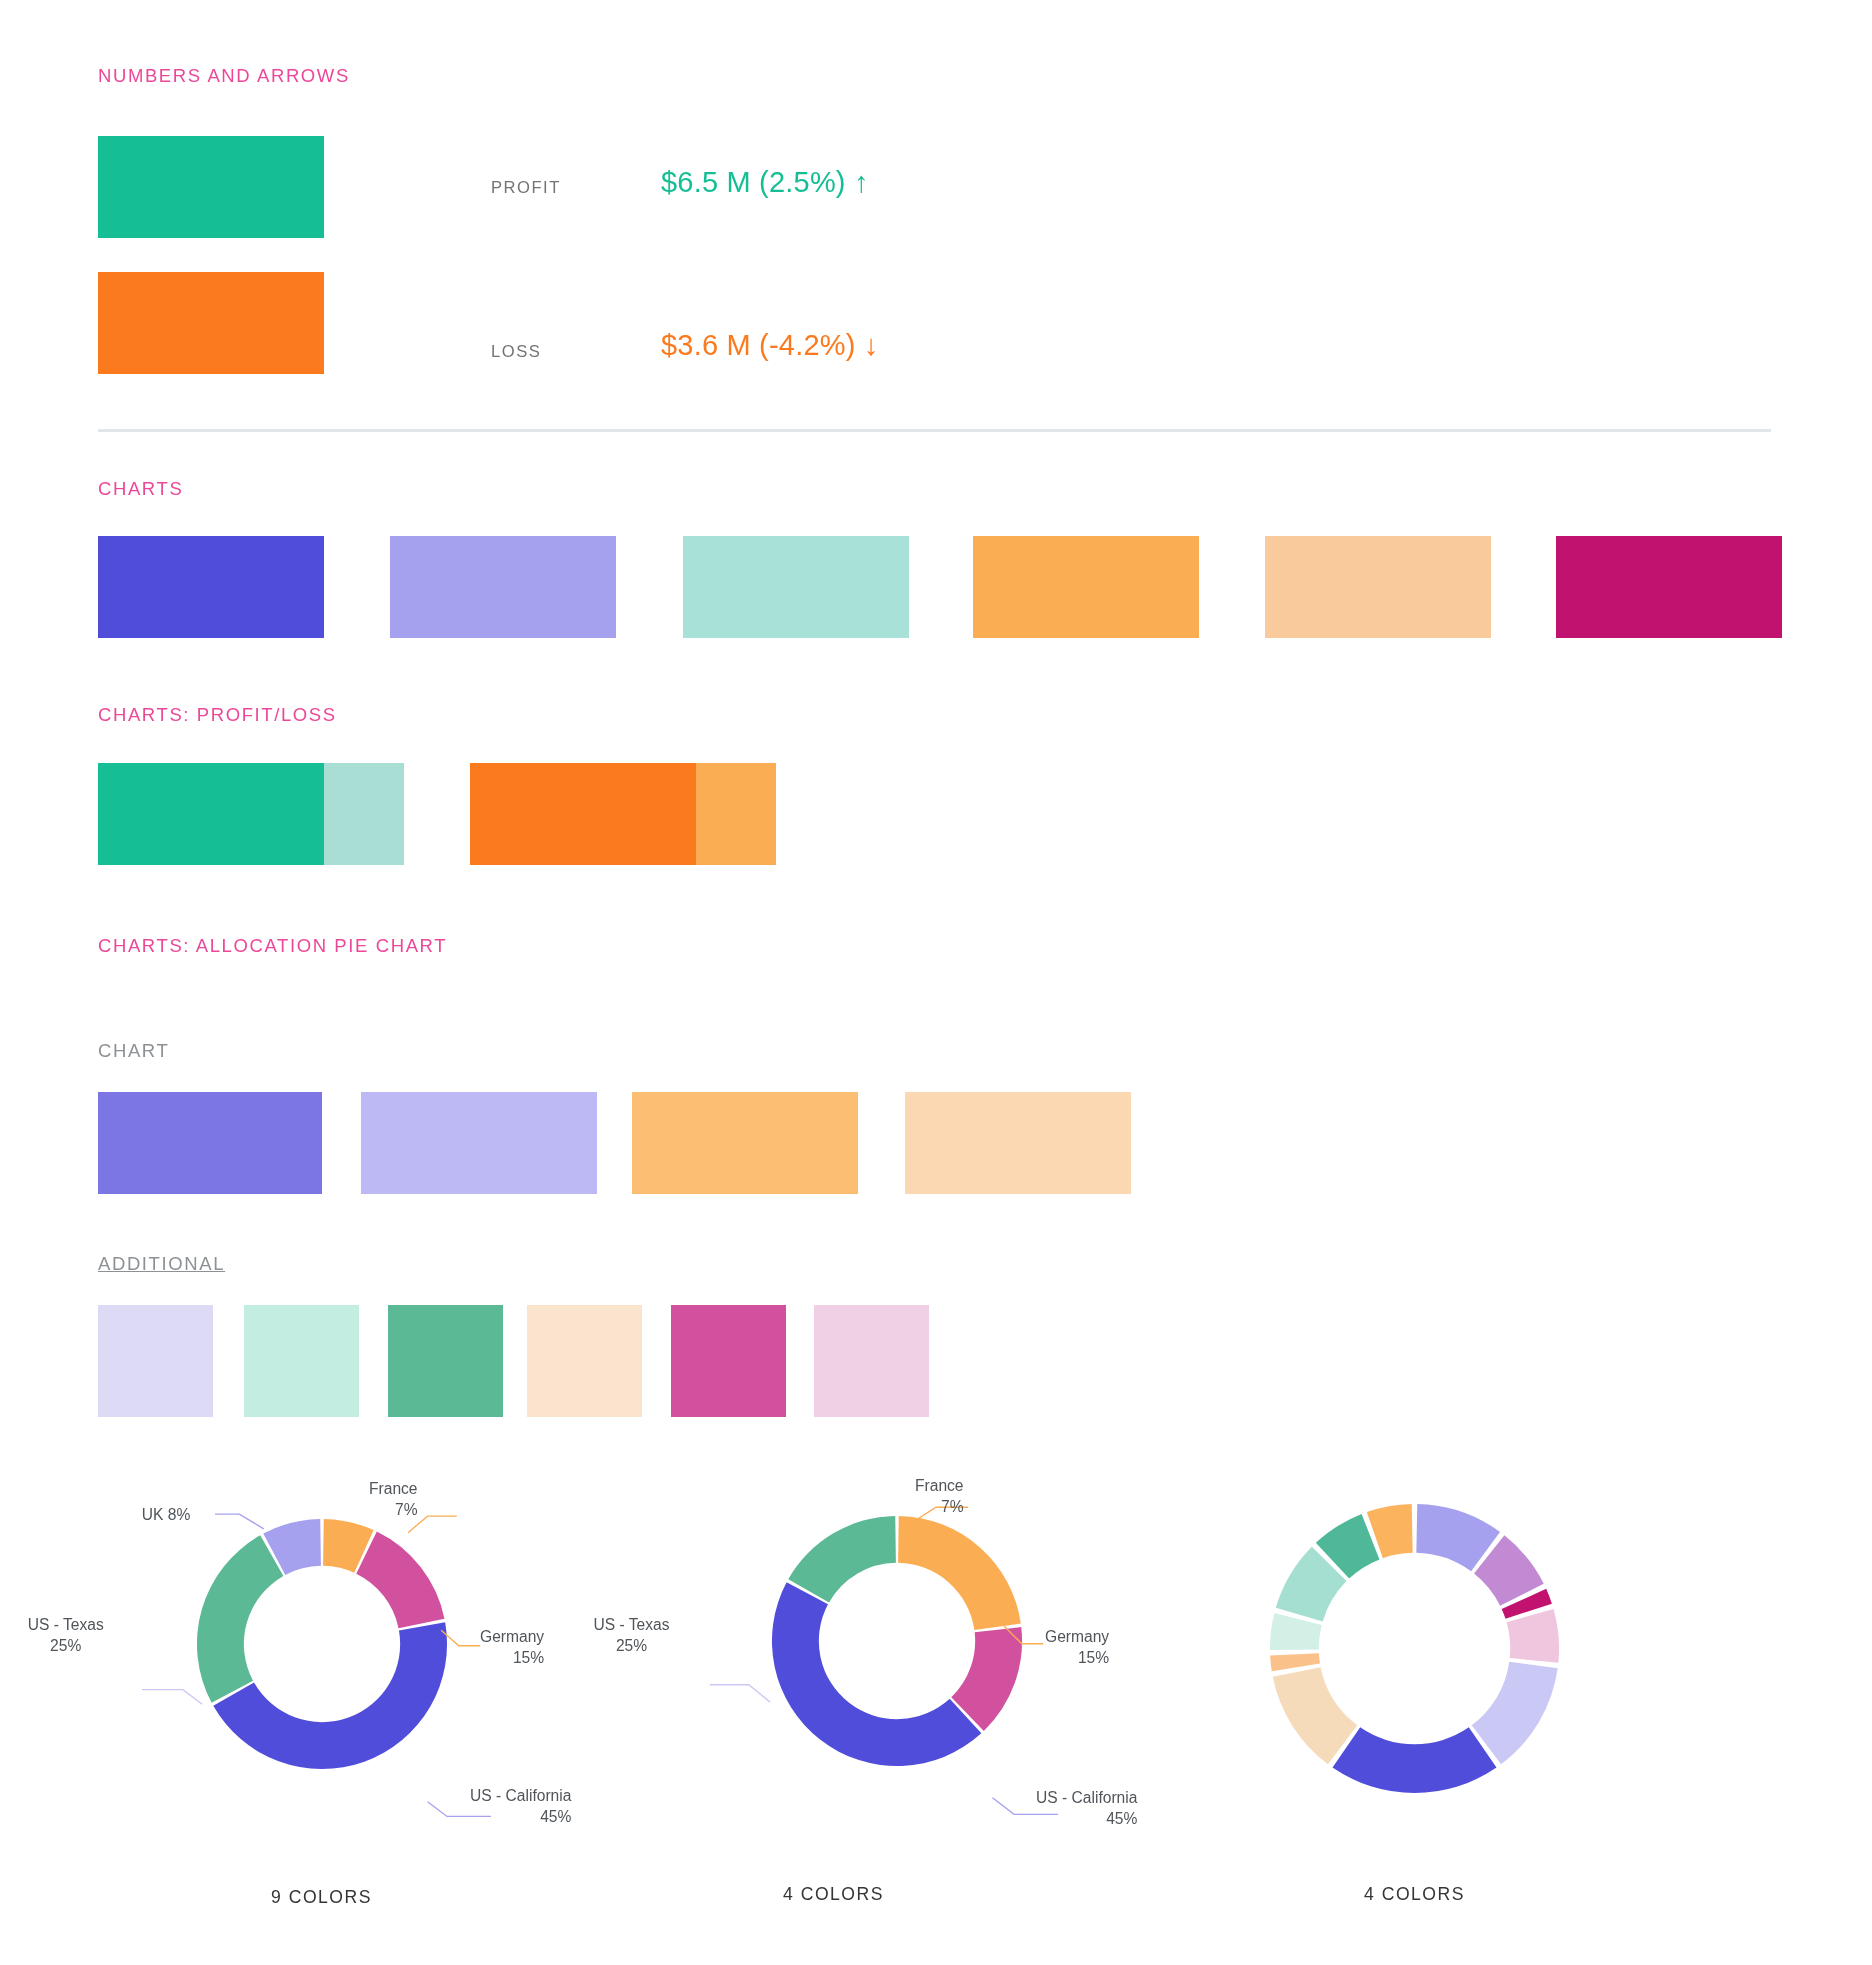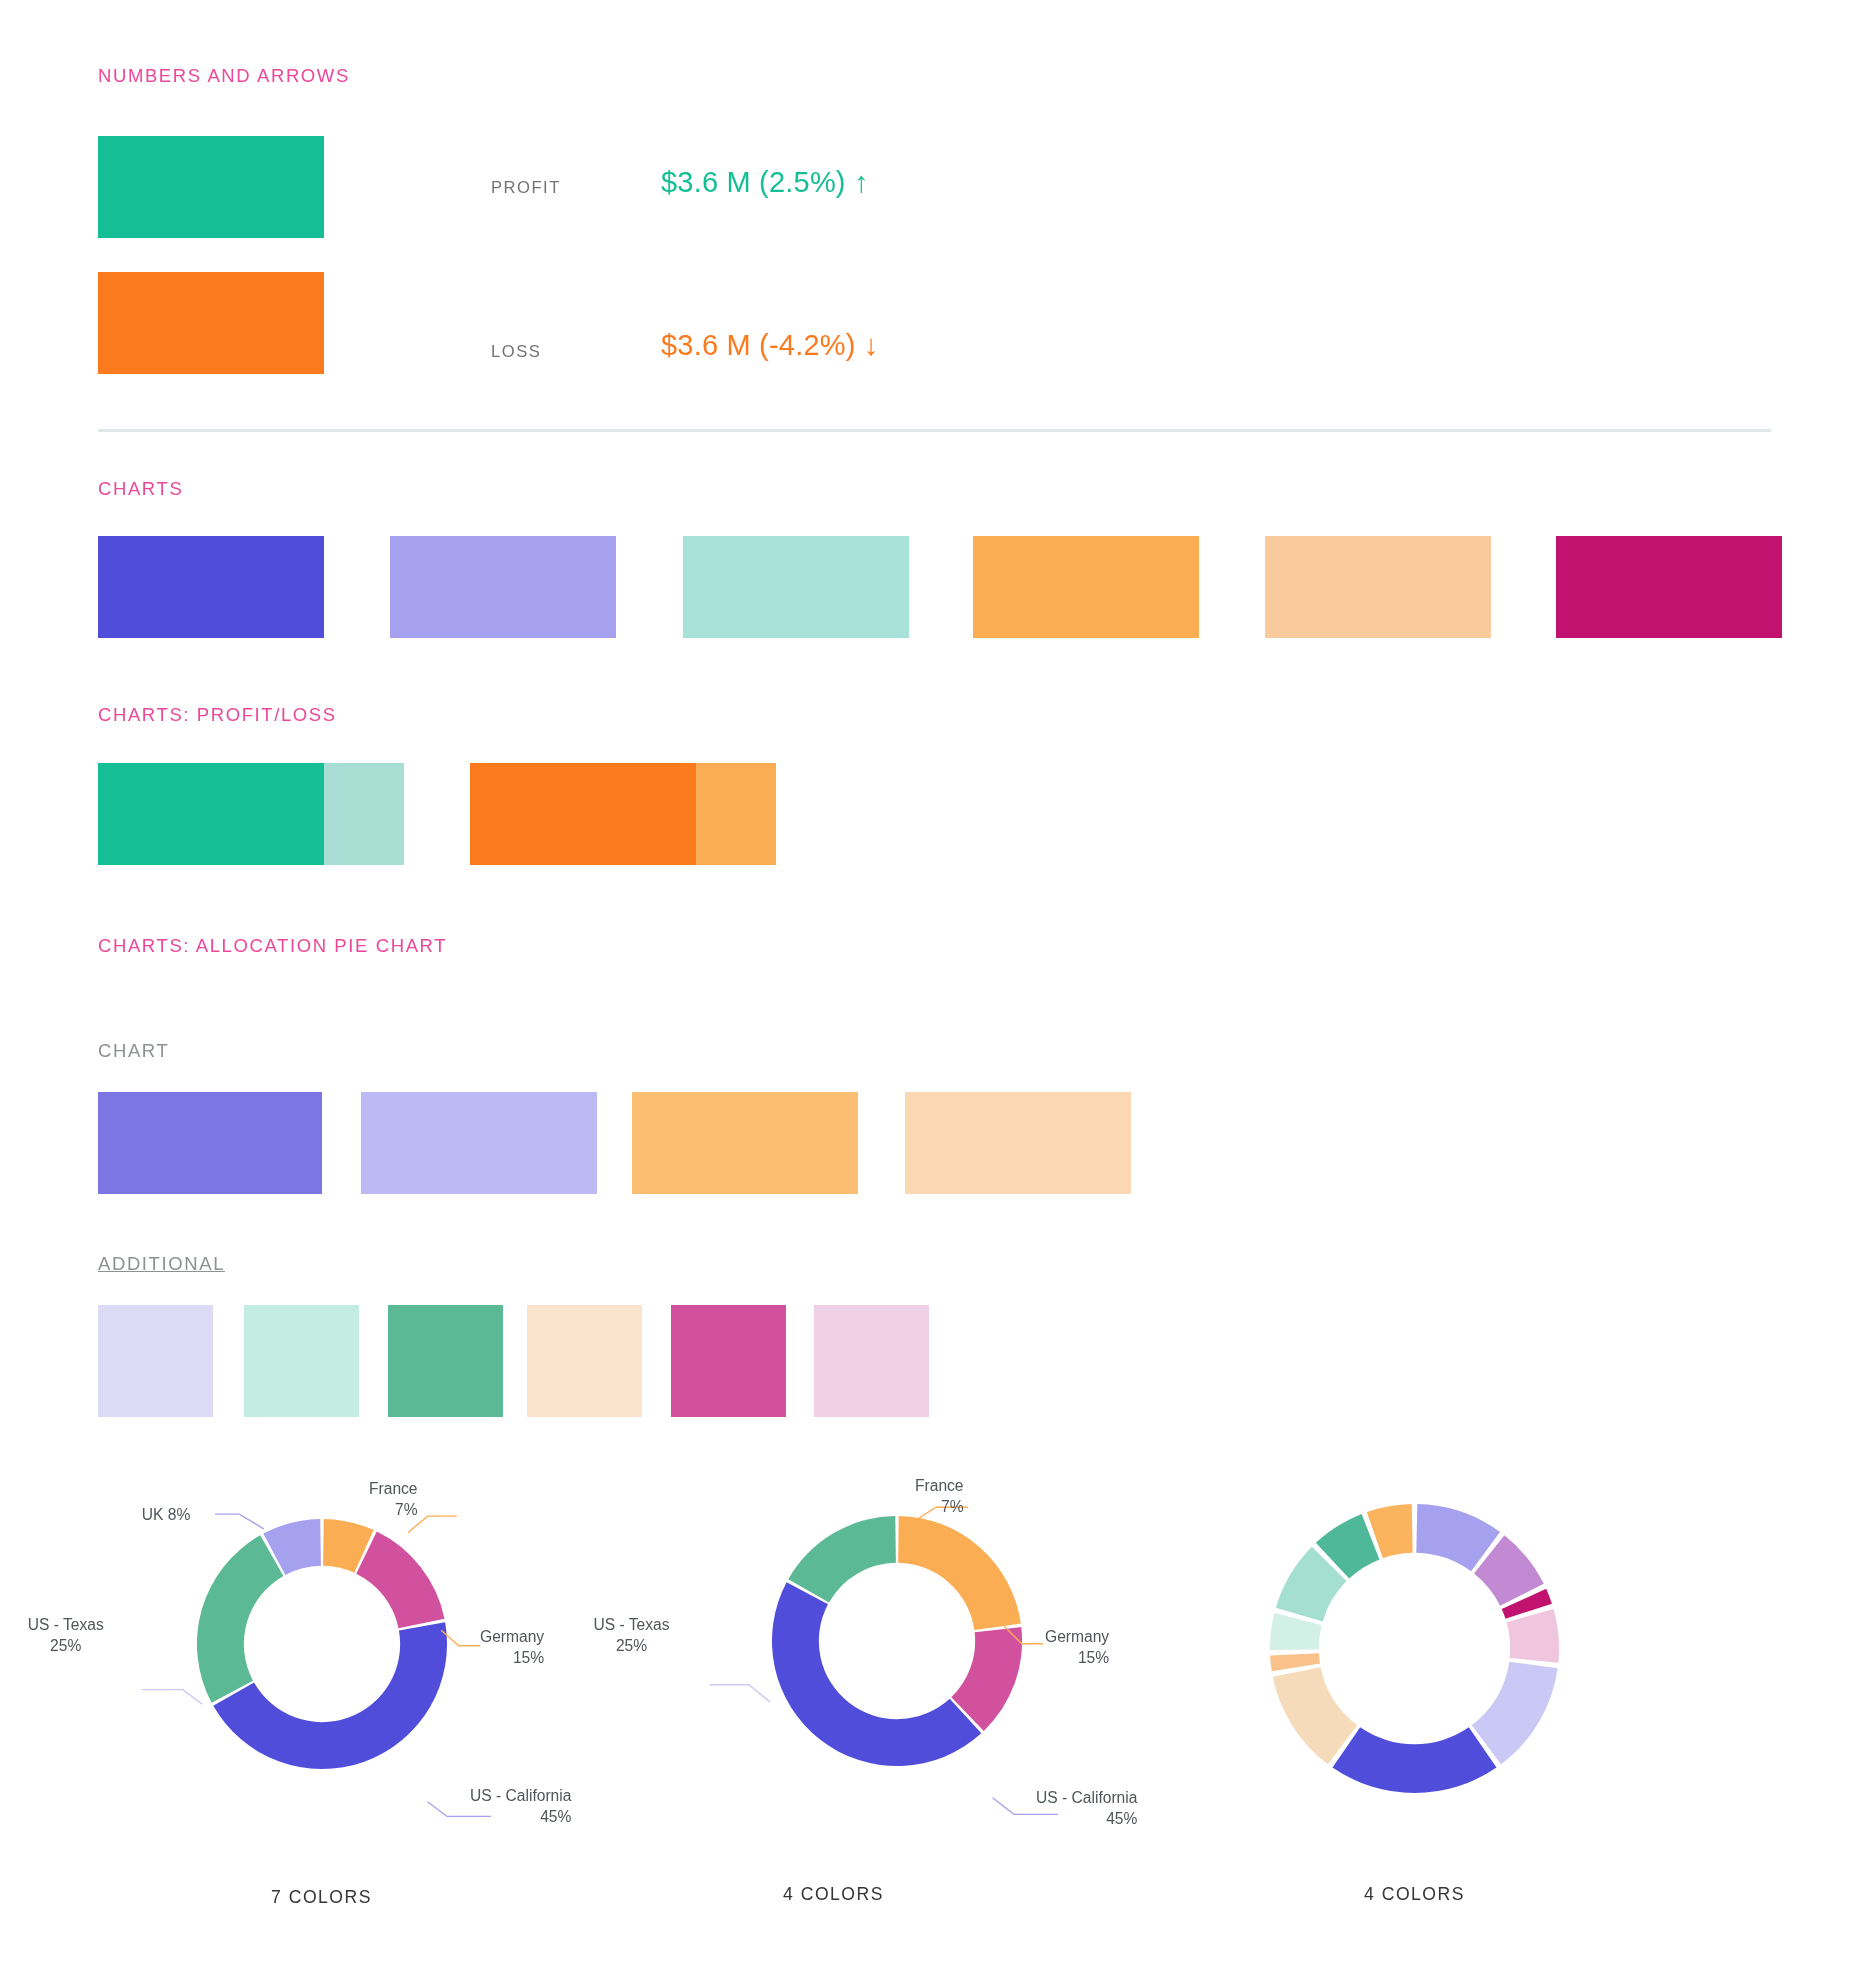--- a/index.html
+++ b/index.html
@@ -82,21 +82,21 @@
 </style>
 </head>
 <body>
 
 <div class="page">
 
   <div class="sec-title" style="left:98px; top:65px;">NUMBERS AND ARROWS</div>
 
   <div class="swatch" id="sw-na-0" style="left: 98px; top: 136px; width: 226px; height: 102px; background: rgb(21, 190, 148);"></div>
   <div class="kpi-label" style="left:491px; top:178px;">PROFIT</div>
-  <div class="kpi-value profit" id="kv-0" style="left: 661px; top: 166px; color: rgb(21, 190, 148);">$3.6 M (2.5%) ↑</div>
+  <div class="kpi-value profit" id="kv-0" style="left: 661px; top: 166px; color: rgb(21, 190, 148);">$6.5 M (2.5%) ↑</div>
 
   <div class="swatch" id="sw-na-1" style="left: 98px; top: 272px; width: 226px; height: 102px; background: rgb(251, 122, 30);"></div>
   <div class="kpi-label" style="left:491px; top:342px;">LOSS</div>
   <div class="kpi-value loss" id="kv-1" style="left: 661px; top: 329px; color: rgb(251, 122, 30);">$3.6 M (-4.2%) ↓</div>
 
   <div class="divider" style="left:98px; top:429px; width:1673px;"></div>
 
   <div class="sec-title" style="left:98px; top:478px;">CHARTS</div>
 
   <div id="charts-swatches">
@@ -173,21 +173,21 @@
   <div class="pie-label center" style="left:480px; top:1626px;">
     <span>Germany</span><br>
     <span>15%</span>
   </div>
 
   <div class="pie-label center" style="left:470px; top:1785px;">
     <span>US - California</span><br>
     <span>45%</span>
   </div>
 
-  <div class="donut-caption" style="left:185px; top:1887px; width:273px;">7 COLORS</div>
+  <div class="donut-caption" style="left:185px; top:1887px; width:273px;">9 COLORS</div>
 
   <div class="donut-wrap" style="left:770px; top:1514px; width:254px; height:254px;">
     <svg id="donut-1" width="254" height="254" viewBox="0 0 260 260">
         <path d="M 131.78715908341061 2.0124769268090574 A 128 128 0 0 1 256.754312798921 112.18584307711163 L 209.22144549932563 118.86615192319476 A 80 80 0 0 0 131.11697442713162 50.007798079255664 Z" fill="#FBAD53"></path>
         <path d="M 257.20229365255636 115.73197667759032 A 128 128 0 0 1 218.91627141875165 222.07549444334734 L 185.57266963671978 187.5471840270921 A 80 80 0 0 0 209.50143353284773 121.08248542349395 Z" fill="#D1519F"></path>
         <path d="M 216.31070561071655 224.52228360011316 A 128 128 0 0 1 16.98270811405736 69.90763996340597 L 59.364192571285855 92.44227497712873 A 80 80 0 0 0 183.94419100669785 189.0764272500707 Z" fill="#514DDB"></path>
         <path d="M 18.70464902333198 66.77544107721842 A 128 128 0 0 1 128.21284091658939 2.0124769268090574 L 128.88302557286835 50.007798079255664 A 80 80 0 0 0 60.440405639582494 90.48465067326151 Z" fill="#5CB995"></path>
       </svg>
   </div>
   <svg class="donut-wrap" style="left:624px; top:1478px;" width="546" height="351" viewBox="0 0 560 360">

